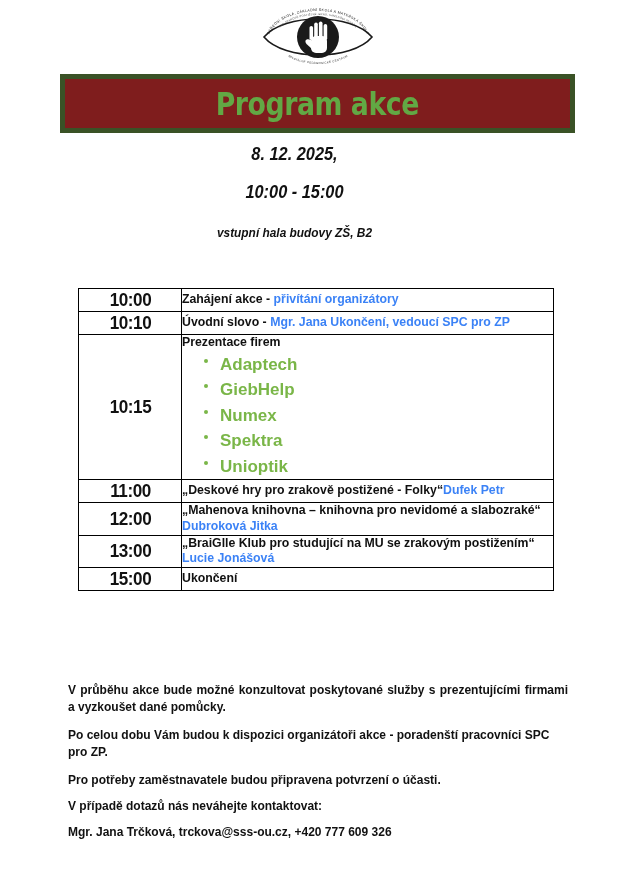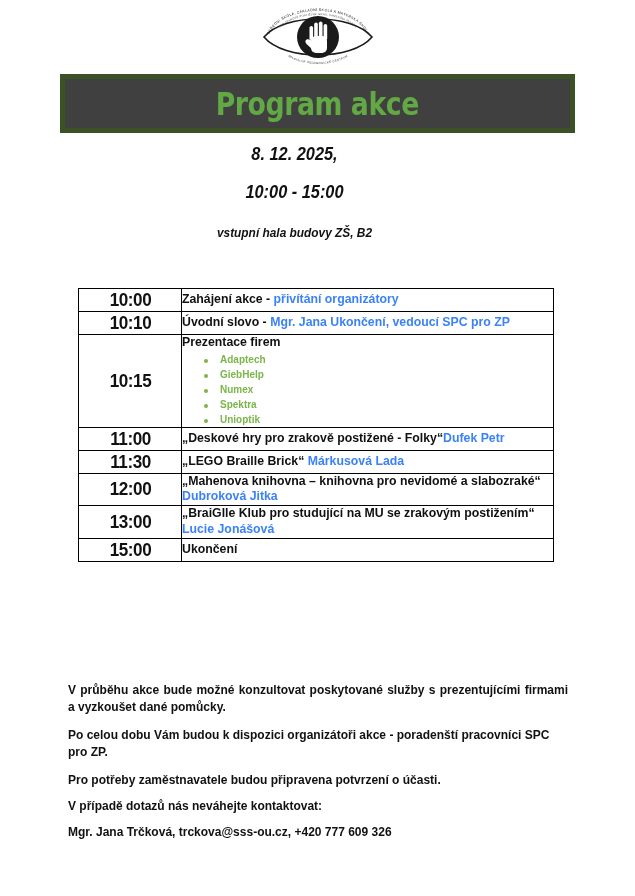--- a/index.html
+++ b/index.html
@@ -18,21 +18,21 @@
     position:absolute;left:0;top:4px;width:635px;height:66px;
     display:flex;align-items:center;justify-content:center;
   }
   .logo{width:128px;height:64px;display:block;}
 
   
   .title-box{
     position:absolute;left:60px;top:74px;width:515px;height:59px;
     box-sizing:border-box;
     border:4px solid #3a5226;
-    background:#404040;
+    background:#7f1d1d;
     display:flex;align-items:center;justify-content:center;
   }
   .title-box .inner{
     width:100%;height:100%;
     border:1px solid #3a5226;
     box-sizing:border-box;
     display:flex;align-items:center;justify-content:center;
   }
   .title-text{
     font-family:"DejaVu Sans Condensed","Liberation Sans",sans-serif;
@@ -98,21 +98,21 @@
   .desc-cell .g{color:#3b82f6;}
   .firm-head{margin:0 0 1px 0;}
   ul.firms{
     list-style:none;
     margin:0;padding:0 0 0 22px;
   }
   ul.firms li{
     position:relative;
     color:#7ab648;
     font-weight:bold;
-    font-size:10px;
+    font-size:17px;
     line-height:1.50;
     padding-left:16px;
   }
   ul.firms li::before{
     content:"";
     position:absolute;left:0;top:7px;
     width:4px;height:4px;border-radius:50%;
     background:#7ab648;
   }
 
@@ -204,24 +204,20 @@
               <li>Spektra</li>
               <li>Unioptik</li>
             </ul>
           </td>
         </tr>
         <tr>
           <td class="time-cell">11:00</td>
           <td class="desc-cell"><span>„Deskové hry pro zrakově postižené - Folky“</span><span class="g">Dufek Petr</span></td>
         </tr>
         <tr>
-          <td class="time-cell">11:30</td>
-          <td class="desc-cell"><span>„LEGO Braille Brick“ </span><span class="g">Márkusová Lada</span></td>
-        </tr>
-        <tr>
           <td class="time-cell">12:00</td>
           <td class="desc-cell"><span>„Mahenova knihovna – knihovna pro nevidomé a slabozraké“ </span><span class="g">Dubroková Jitka</span></td>
         </tr>
         <tr>
           <td class="time-cell">13:00</td>
           <td class="desc-cell"><span>„BraiGlle Klub pro studující na MU se zrakovým postižením“ </span><span class="g">Lucie Jonášová</span></td>
         </tr>
         <tr>
           <td class="time-cell">15:00</td>
           <td class="desc-cell"><span>Ukončení</span></td>

